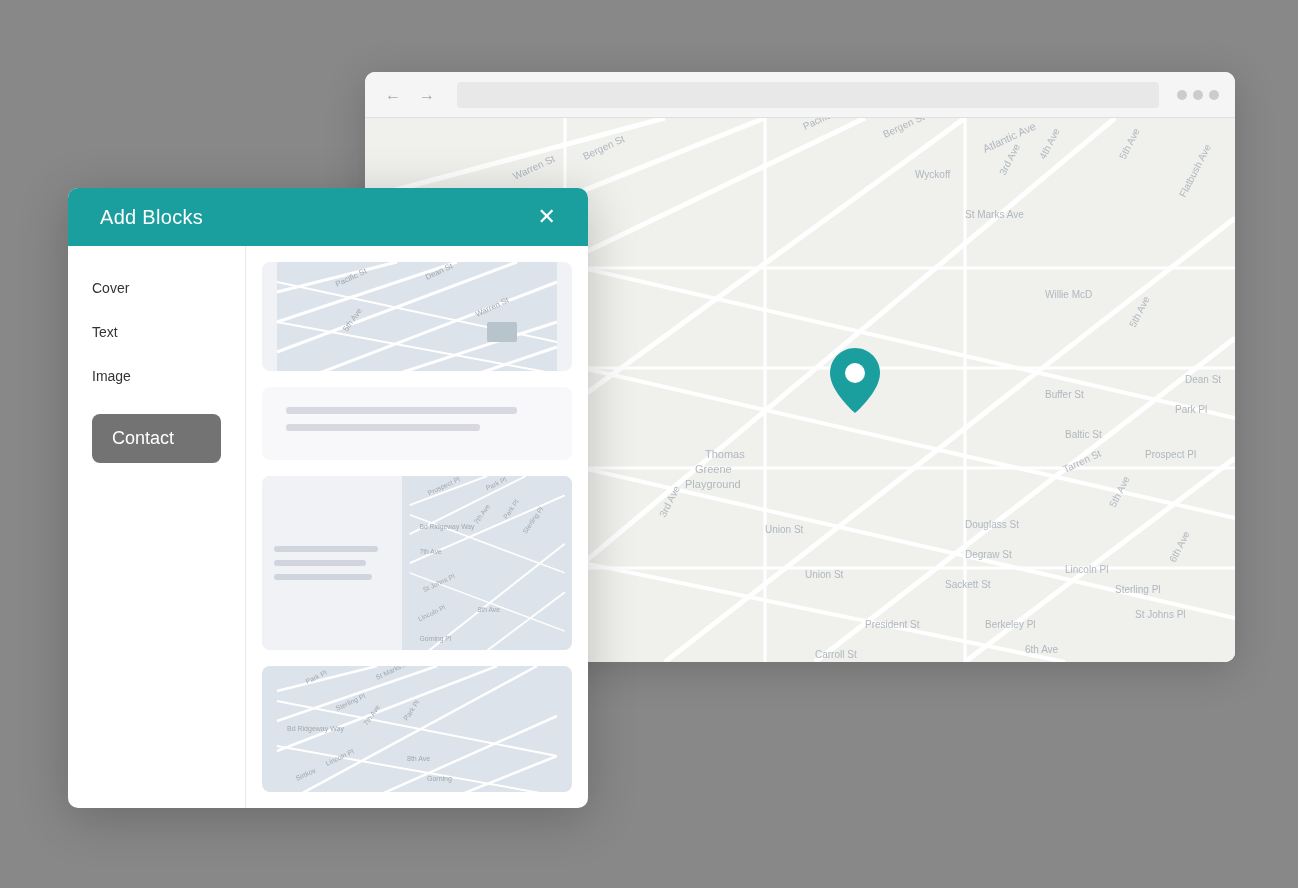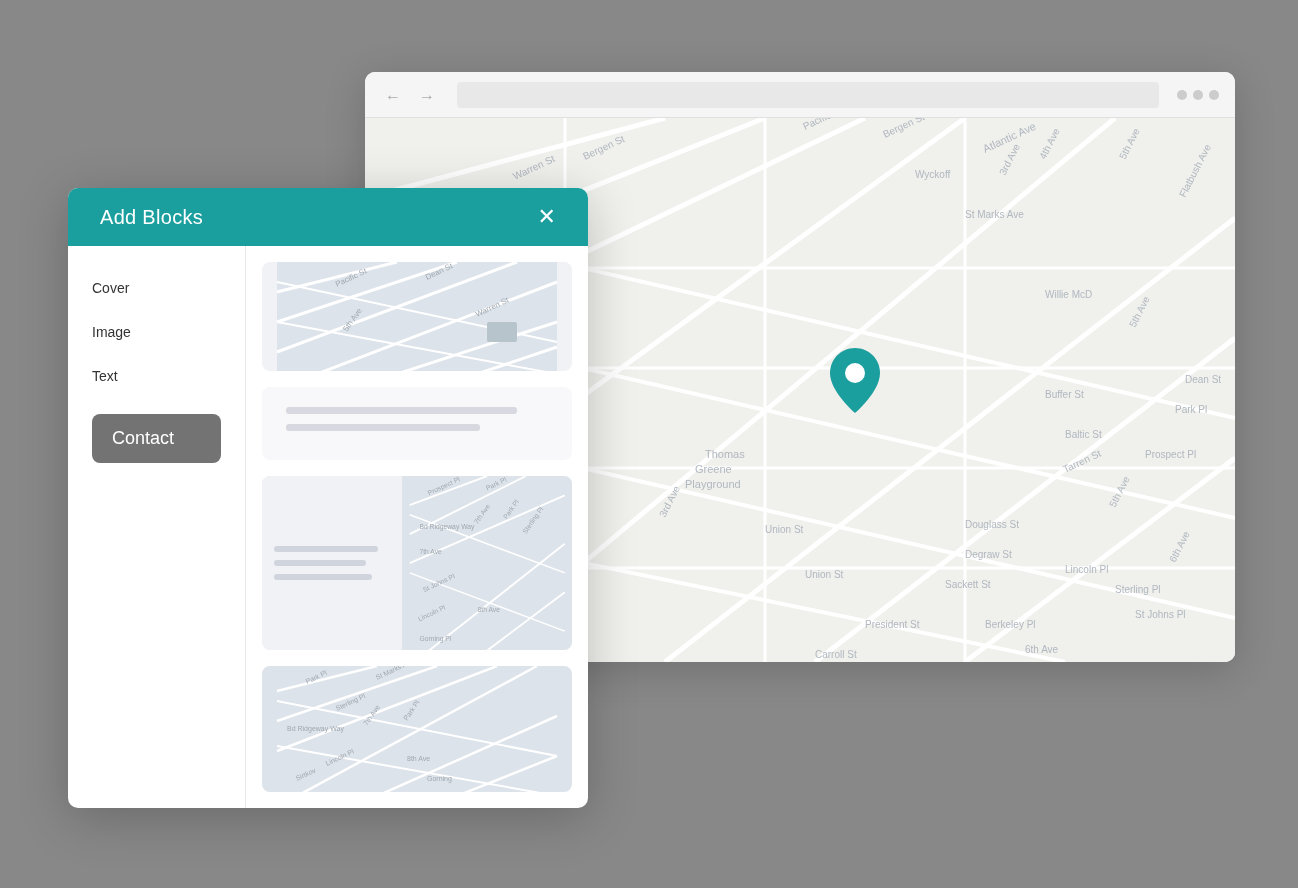--- a/index.html
+++ b/index.html
@@ -344,22 +344,22 @@
 <div class="add-blocks-panel">
   <div class="panel-header">
     <span class="panel-header-title">Add Blocks</span>
     <button class="panel-close-btn">✕</button>
   </div>
 
   <div class="panel-body">
 
     <div class="panel-nav">
       <div class="panel-nav-item">Cover</div>
+      <div class="panel-nav-item">Text</div>
       <div class="panel-nav-item">Image</div>
-      <div class="panel-nav-item">Text</div>
       <button class="panel-nav-contact">Contact</button>
     </div>
 
     <div class="panel-content">
 
       <div class="block-preview cover-preview">
         <svg width="100%" height="112" viewBox="0 0 280 112" xmlns="http://www.w3.org/2000/svg">
           <rect width="280" height="112" fill="#dde3ea"></rect>
           <line x1="0" y1="30" x2="120" y2="0" stroke="white" stroke-width="3"></line>
           <line x1="0" y1="60" x2="180" y2="0" stroke="white" stroke-width="3"></line>

